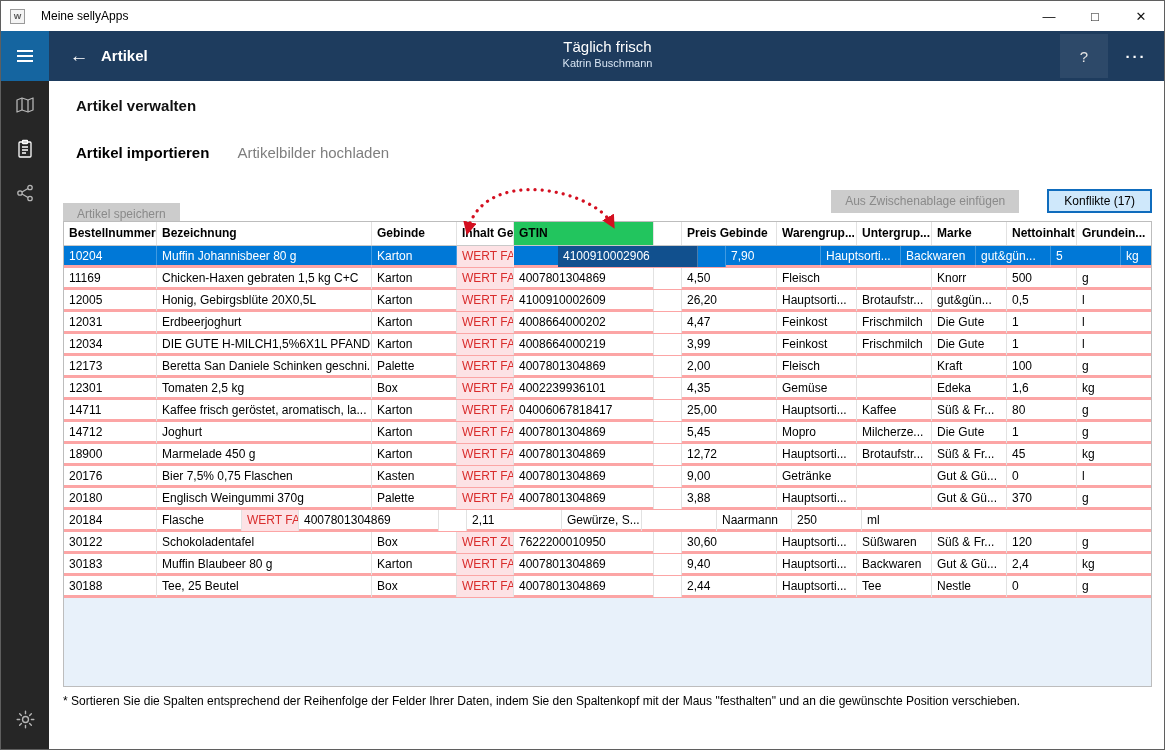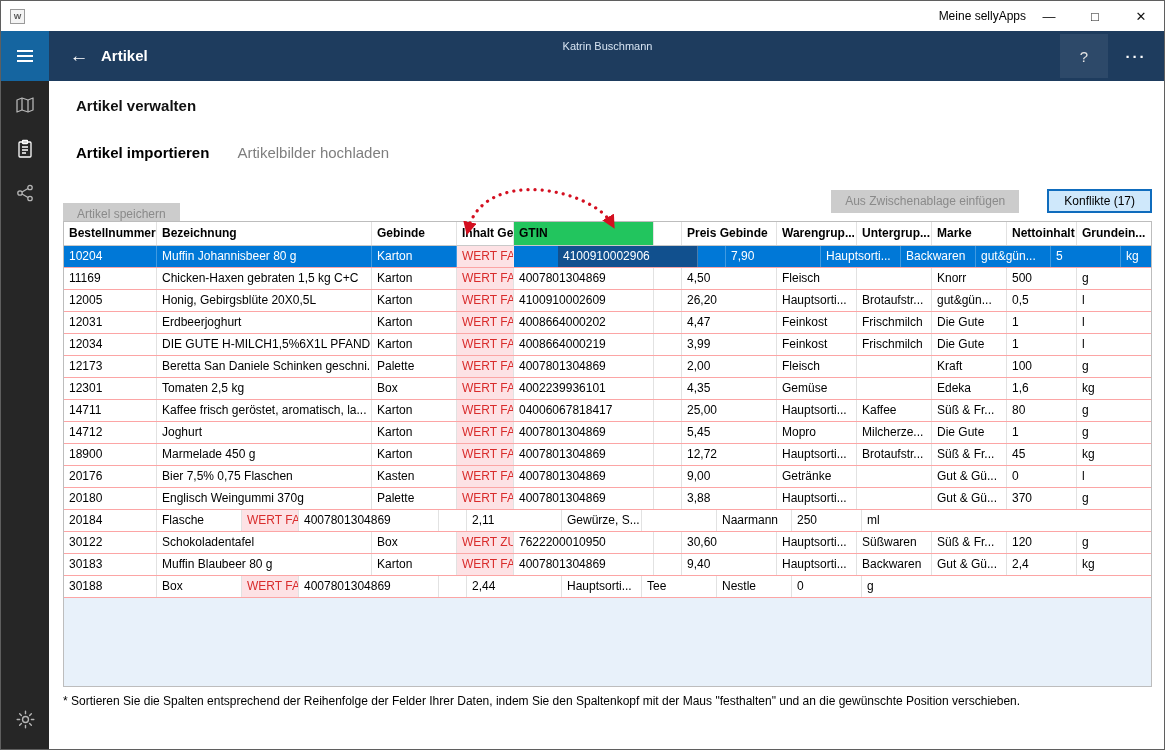--- a/index.html
+++ b/index.html
@@ -4,21 +4,21 @@
 <style>
   * { margin:0; padding:0; box-sizing:border-box; }
   html,body { width:1165px; height:750px; }
   body { font-family:"Liberation Sans", sans-serif; background:#ffffff; overflow:hidden; }
   .window { position:relative; width:1165px; height:750px; border:1px solid #5f5f5f; background:#fff; overflow:hidden; }
 
   
   .titlebar { height:30px; background:#fff; display:flex; align-items:center; }
   .app-icon { width:15px; height:15px; margin-left:9px; border:1px solid #9a9a9a; font-size:8px; font-weight:bold; color:#555;
               display:flex; align-items:center; justify-content:center; background:#f4f4f4; }
-  .titlebar-title { font-size:12px; color:#000; margin-left:24px; flex:1;text-align:right; }
+  .titlebar-title { font-size:12px; color:#000; margin-left:16px; flex:1; }
   .win-btn { width:46px; height:30px; display:flex; align-items:center; justify-content:center; font-size:13px; color:#111; cursor:default; }
 
   
   .sidebar { position:absolute; left:0; top:30px; width:48px; height:720px; background:#262626; display:flex; flex-direction:column; }
   .menu-btn { width:48px; height:50px; background:#1565a0; display:flex; flex-direction:column; justify-content:center; align-items:center; gap:3px; }
   .menu-btn span { width:16px; height:2px; background:#fff; }
   .side-item { width:48px; height:44px; display:flex; align-items:center; justify-content:center; }
   .side-items { margin-top:4px; display:flex; flex-direction:column; }
   .side-bottom { margin-top:auto; margin-bottom:8px; }
 
@@ -48,21 +48,21 @@
   .toolbar-right { position:absolute; right:14px; top:108px; display:flex; align-items:center; gap:28px; }
   .btn-conflicts { height:24px; padding:0 15px; background:#cfe8fb; border:2px solid #0f6cbd; color:#000; font-size:12px;
                    display:flex; align-items:center; }
 
   
   .grid { position:absolute; left:14px; top:140px; width:1089px; border:1px solid #bdbdbd; background:#fff; }
   .thead { display:flex; border-bottom:1px solid #c9c9c9; background:#fff; }
   .thead .cell { height:23px; line-height:22px; font-weight:bold; }
   .cell { flex:0 0 auto; font-size:12px; padding:0 5px; white-space:nowrap; overflow:hidden;
           border-right:1px solid #e2e2e2; color:#000; }
-  .trow { display:flex; height:22px; border-bottom:1px solid #fca5a5; background:#fff; }
+  .trow { display:flex; height:22px; border-bottom:3px solid #fca5a5; background:#fff; }
   .trow .cell { height:21px; line-height:21px; }
   .c-bnr { width:93px; } .c-bez { width:215px; } .c-geb { width:85px; } .c-inh { width:57px; }
   .c-gtin { width:140px; } .c-gap { width:28px; border-right:1px solid #e2e2e2; background:#fff; }
   .c-preis { width:95px; } .c-wg { width:80px; } .c-ug { width:75px; } .c-marke { width:75px; }
   .c-netto { width:70px; } .c-ge { width:76px; border-right:none; }
   .thead .c-gtin { background:#22c55e; }
   .err { background:#fde2e5; color:#d92c2c; }
   .trow.selected { background:#0078d7; }
   .trow.selected .cell { color:#fff; border-right-color:rgba(255,255,255,0.25); }
   .trow.selected .c-gap { background:#0078d7; }
@@ -129,20 +129,21 @@
           <path d="M12 2.5v2.8M12 18.7v2.8M2.5 12h2.8M18.7 12h2.8M5.3 5.3l2 2M16.7 16.7l2 2M18.7 5.3l-2 2M7.3 16.7l-2 2"></path>
         </svg>
       </span>
     </div>
   </div>
 
   <div class="appheader">
     <div class="back-btn">←</div>
     <div class="appheader-title">Artikel</div>
     <div class="header-center">
+      <div class="shop-name">Täglich frisch</div>
       <div class="user-name">Katrin Buschmann</div>
     </div>
     <div class="help-btn">?</div>
     <div class="more-btn">···</div>
   </div>
 
   <div class="content">
     <div class="section-title">Artikel verwalten</div>
 
     <div class="tabs">
@@ -379,20 +380,21 @@
             <div class="cell c-gap"></div>
             <div class="cell c-preis">9,40</div>
             <div class="cell c-wg">Hauptsorti...</div>
             <div class="cell c-ug">Backwaren</div>
             <div class="cell c-marke">Gut &amp; Gü...</div>
             <div class="cell c-netto">2,4</div>
             <div class="cell c-ge">kg</div>
           </div>
           <div class="trow">
             <div class="cell c-bnr">30188</div>
+            <div class="cell c-bez">Tee, 25 Beutel</div>
             <div class="cell c-geb">Box</div>
             <div class="cell c-inh err">WERT FALS</div>
             <div class="cell c-gtin">4007801304869</div>
             <div class="cell c-gap"></div>
             <div class="cell c-preis">2,44</div>
             <div class="cell c-wg">Hauptsorti...</div>
             <div class="cell c-ug">Tee</div>
             <div class="cell c-marke">Nestle</div>
             <div class="cell c-netto">0</div>
             <div class="cell c-ge">g</div>

